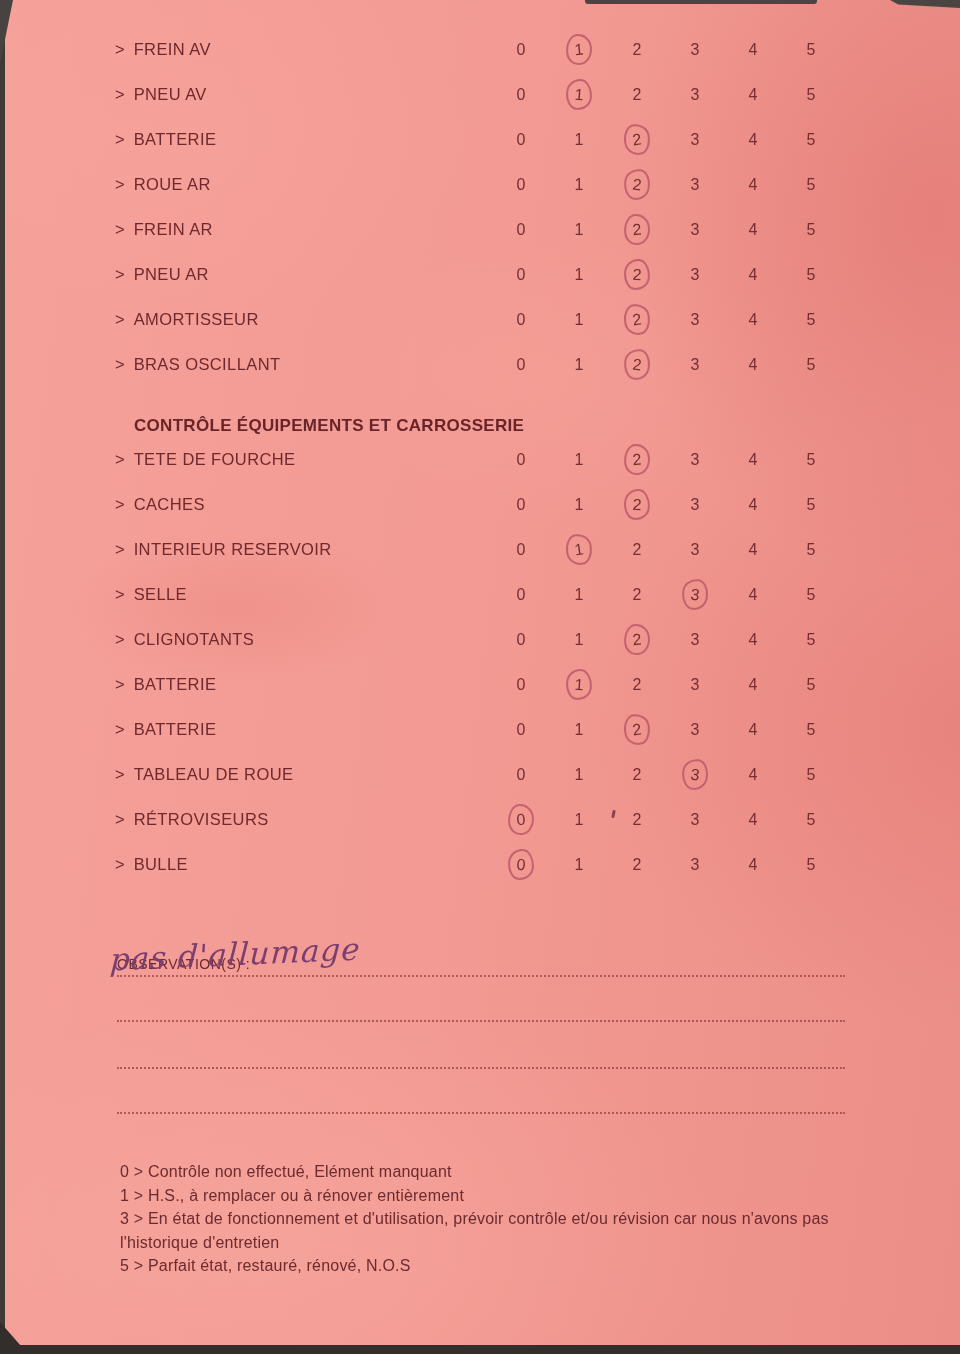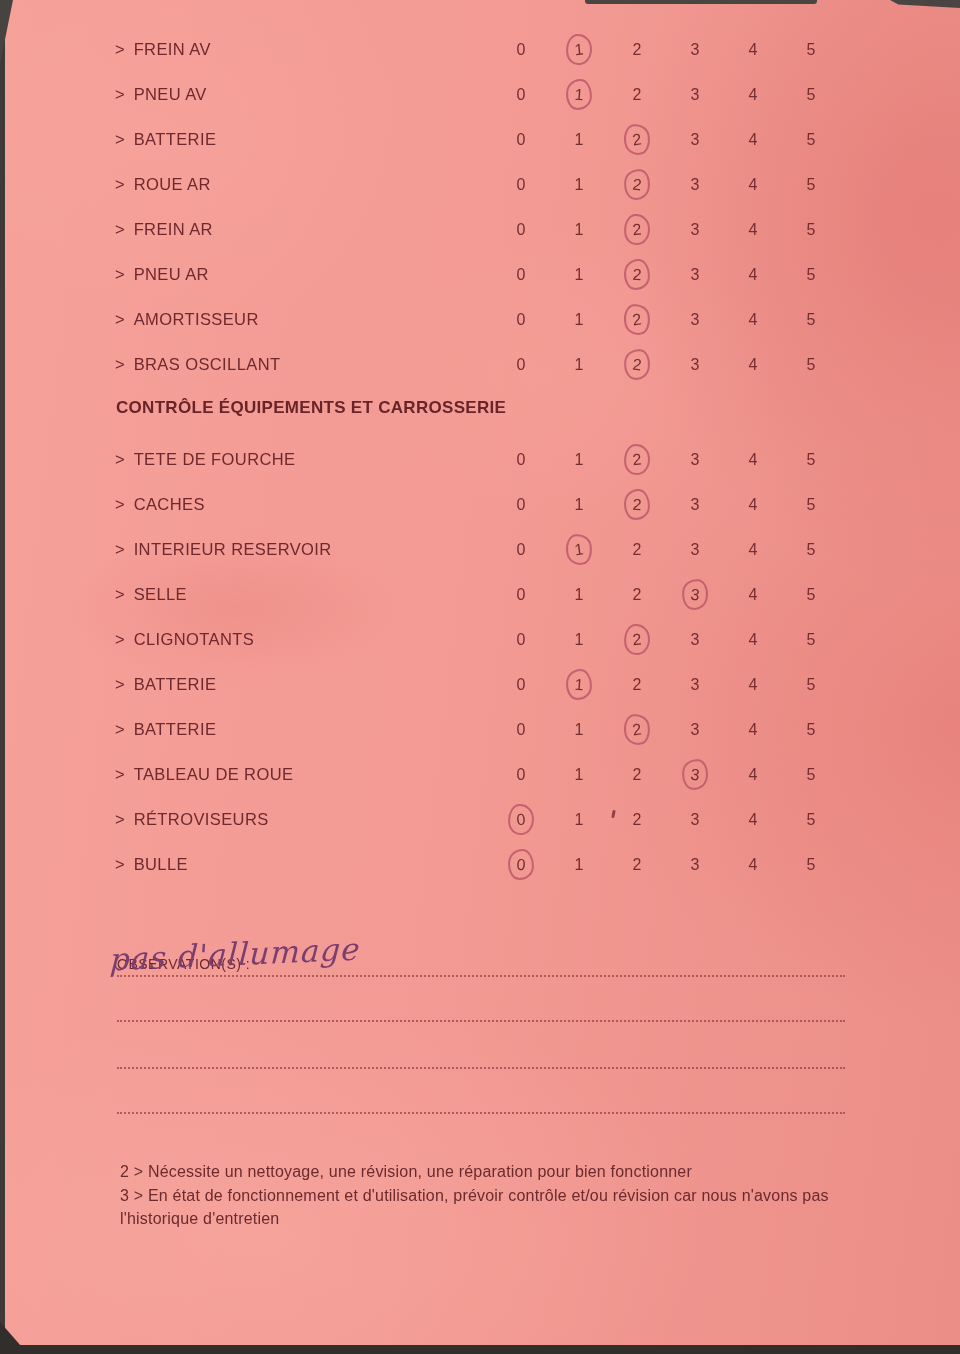--- a/index.html
+++ b/index.html
@@ -40,21 +40,21 @@
   .num{display:inline-block;min-width:22px;height:27px;line-height:27px;text-align:center;
        font-size:16px;color:#762d32;}
   .circ{border:2px solid rgba(186,84,104,0.8);}
   .v0{border-radius:52% 58% 55% 50%/62% 50% 58% 46%;transform:rotate(-5deg);}
   .v1{border-radius:58% 50% 60% 48%/50% 62% 46% 58%;transform:rotate(4deg);}
   .v2{border-radius:50% 62% 48% 58%/58% 48% 62% 50%;transform:rotate(-8deg);}
   .v3{border-radius:62% 48% 56% 52%/48% 58% 50% 62%;transform:rotate(7deg);}
   .stray{position:absolute;left:497px;top:13px;width:3px;height:8px;
          background:rgba(120,45,55,0.8);border-radius:2px;transform:rotate(12deg);}
 
-  .section-title{position:absolute;left:116px;top:398px;margin:0;
+  .section-title{position:absolute;left:116px;top:398px;margin:18px;
       font-size:17px;font-weight:bold;letter-spacing:0.3px;color:#69242a;}
 
   .obs-label{position:absolute;left:117px;top:956px;font-size:14px;
       letter-spacing:0.5px;color:#6f282d;}
   .handwriting{position:absolute;left:110px;top:936px;
       font-family:"DejaVu Serif",serif;font-style:italic;font-size:31px;
       color:#7a3e6f;letter-spacing:1px;transform:rotate(-2.5deg) skewX(-6deg);
       white-space:nowrap;}
   .dotline{position:absolute;left:117px;width:728px;height:0;
       border-bottom:2px dotted rgba(150,60,66,0.7);}
@@ -514,22 +514,24 @@
     <div class="handwriting">pas d'allumage</div>
 
     <div id="dotlines">
         <div class="dotline" style="top: 975px;"></div>
         <div class="dotline" style="top: 1020px;"></div>
         <div class="dotline" style="top: 1067px;"></div>
         <div class="dotline" style="top: 1112px;"></div>
       </div>
 
     <div class="legend" id="legend">
-        <div class="lg-line">2 &gt; Nécessite un nettoyage, une révision, une réparation pour bien fonctionner</div>
+        <div class="lg-line">0 &gt; Contrôle non effectué, Elément manquant</div>
+        <div class="lg-line">1 &gt; H.S., à remplacer ou à rénover entièrement</div>
         <div class="lg-line">3 &gt; En état de fonctionnement et d'utilisation, prévoir contrôle et/ou révision car nous n'avons pas l'historique d'entretien</div>
+        <div class="lg-line">5 &gt; Parfait état, restauré, rénové, N.O.S</div>
       </div>
   </div>
 
   <div class="edge edge-left"></div>
   <div class="edge edge-bottom"></div>
   <div class="edge edge-corner-bl"></div>
   <div class="edge edge-corner-tl"></div>
   <div class="edge edge-top-mid"></div>
   <div class="edge edge-top-right"></div>
 </div>

